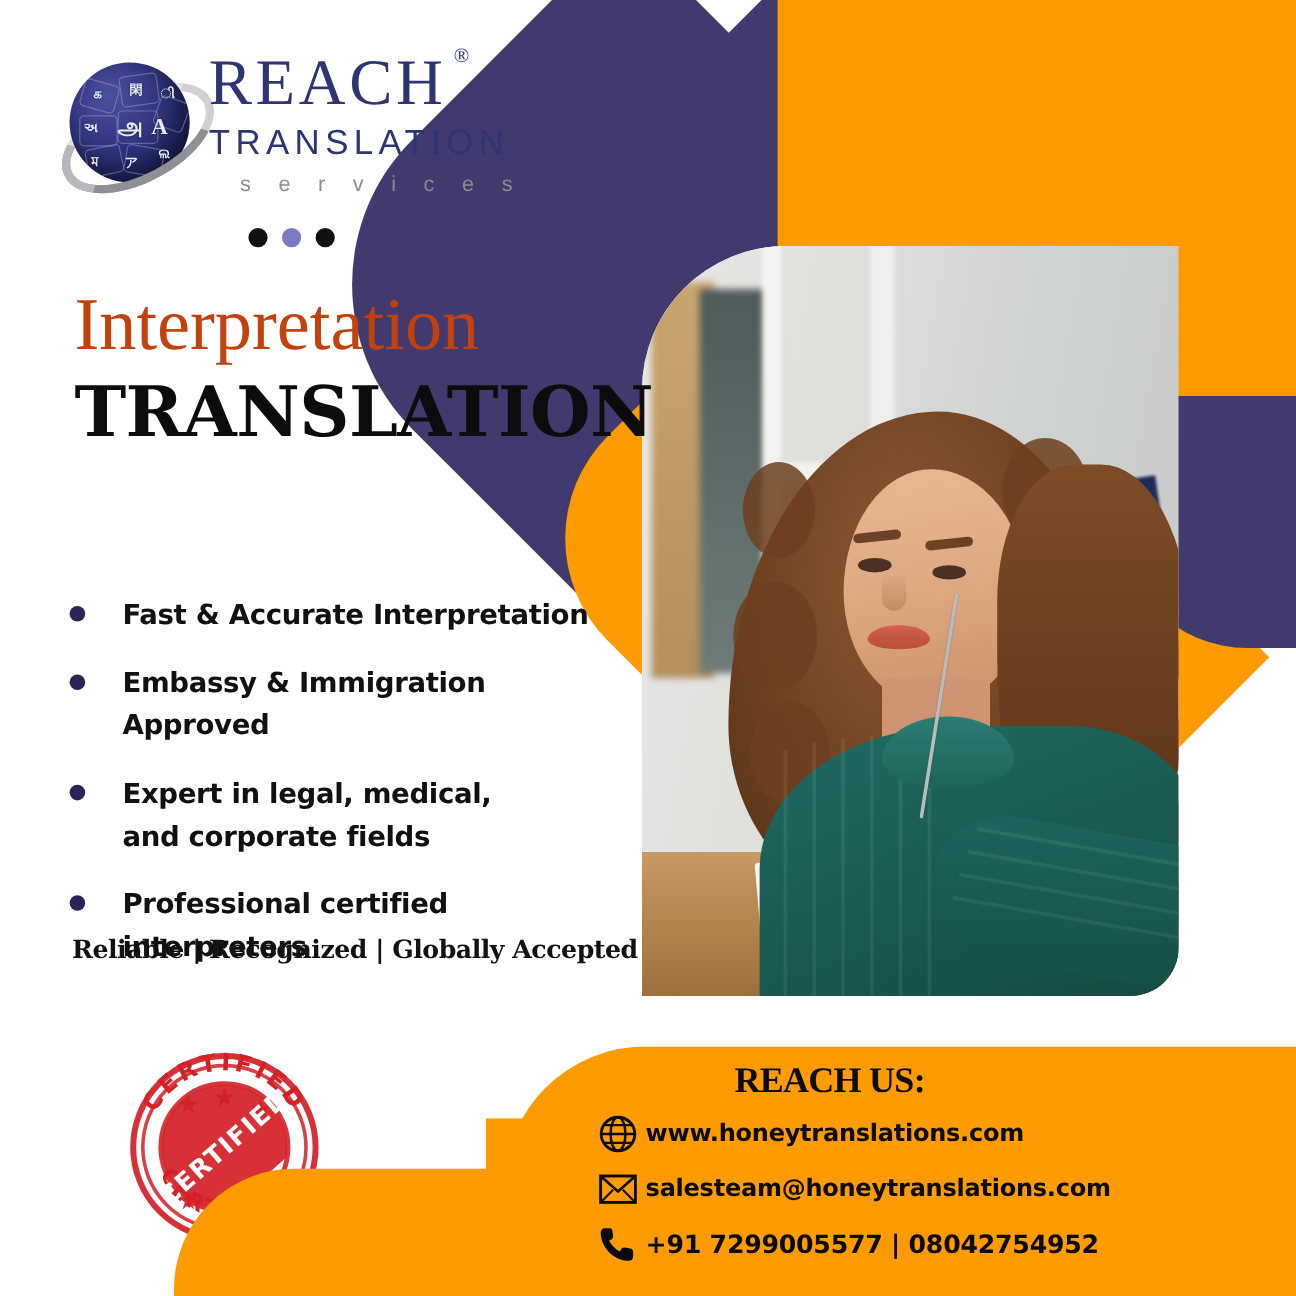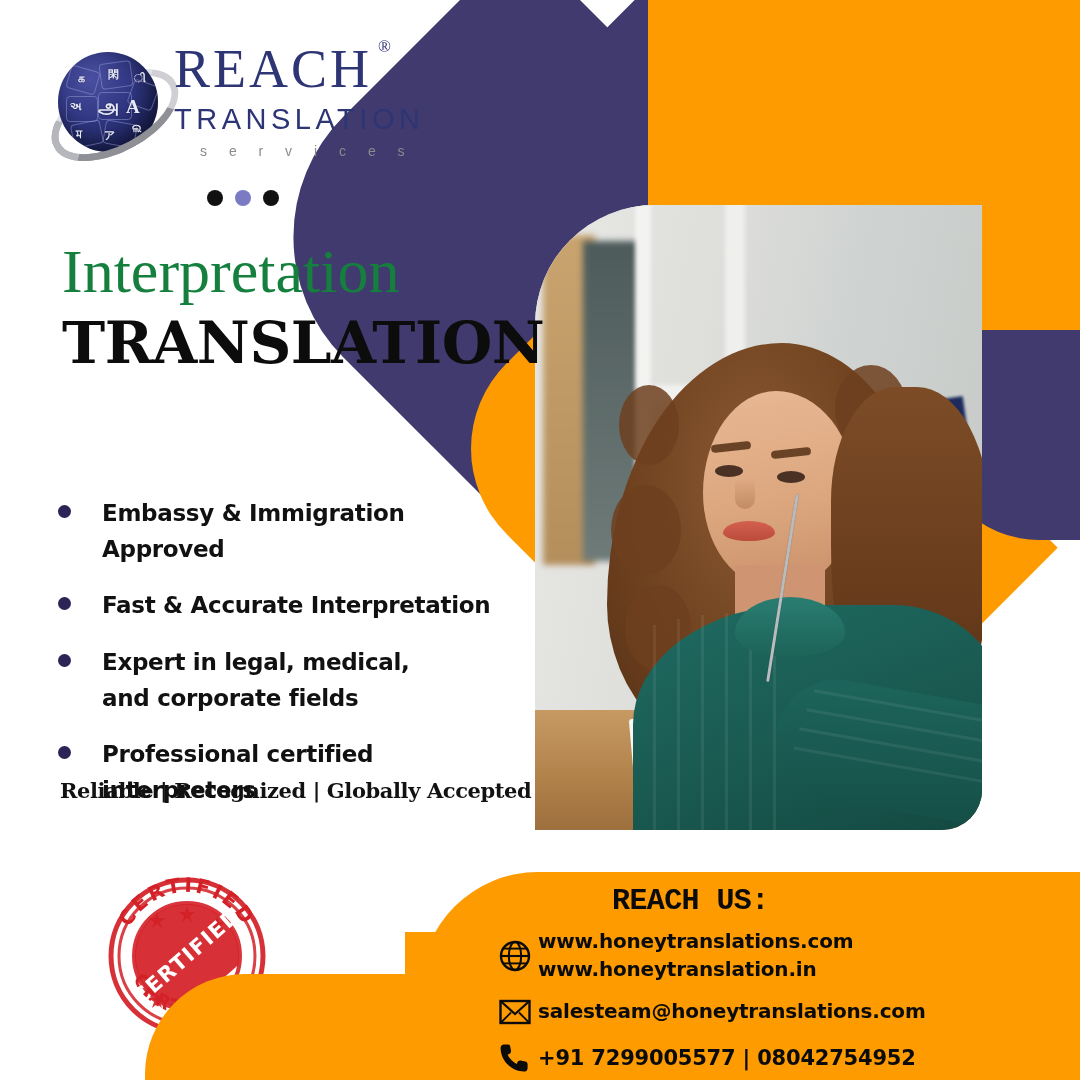--- a/index.html
+++ b/index.html
@@ -158,31 +158,31 @@
     font-size:54px;letter-spacing:3px;color:#2E3575;line-height:1;
     position:relative;display:inline-block;
   }
   .logo-reg{position:absolute;top:-4px;right:-22px;font-size:17px;}
   .logo-translation{
     font-family:"Liberation Sans", sans-serif;
     font-size:29px;letter-spacing:4.5px;color:#2E3575;margin-top:7px;
   }
   .logo-services{
     font-family:"Liberation Sans", sans-serif;
-    font-size:14px;letter-spacing:9px;color:#8b8b8b;margin-top:7px;margin-left:26px;
+    font-size:18px;letter-spacing:9px;color:#8b8b8b;margin-top:7px;margin-left:26px;
   }
   .dots{position:absolute;left:207px;top:190px;display:flex;gap:12px;align-items:center;}
   .dot{width:16px;height:16px;border-radius:50%;background:#111111;}
   .dot.accent{background:#7B7BC4;}
 
   
   .head-script{
     position:absolute;left:62px;top:236px;
     font-family:"Liberation Serif", serif;
-    font-size:62px;font-weight:400;color:#15803d;letter-spacing:0px;
+    font-size:62px;font-weight:400;color:#c2410c;letter-spacing:0px;
   }
   .head-bold{
     position:absolute;left:62px;top:310px;
     font-family:"DejaVu Serif", serif;
     font-size:58px;font-weight:700;color:#0c0c0c;
     line-height:1.16;letter-spacing:-0.5px;
   }
 
   
   .bullets{position:absolute;left:58px;top:496px;width:470px;}
@@ -211,21 +211,21 @@
     overflow:hidden;
   }
   .cp-main{position:absolute;left:275px;top:0;width:660px;height:208px;
     background:#FD9B00;border-top-left-radius:118px;}
   .cp-lower{position:absolute;left:0;top:102px;width:420px;height:106px;
     background:#FD9B00;border-top-left-radius:100px;}
   .cp-fill{position:absolute;left:260px;top:60px;width:300px;height:148px;background:#FD9B00;}
 
   .reach-title{
     position:absolute;left:612px;top:884px;
-    font-family:Liberation Mono, monospace;
+    font-family:Liberation Serif, serif;
     font-size:30px;font-weight:700;color:#0b0b0b;letter-spacing:-.6px;
   }
   .contact-rows{position:absolute;left:492px;top:928px;width:560px;}
   .c-row{display:flex;align-items:center;margin-bottom:14px;}
   .c-icon{width:46px;flex:none;display:flex;align-items:center;justify-content:center;}
   .c-text{
     font-family:"DejaVu Sans", sans-serif;
     font-size:20px;font-weight:700;color:#0b0b0b;line-height:1.38;letter-spacing:-.2px;
   }
   .c-text.phone{font-size:21px;}
@@ -362,25 +362,25 @@
   </div>
 
   <div class="head-script">Interpretation</div>
   <div class="head-bold">
     <div>TRANSLATION</div>
   </div>
 
   <div class="bullets">
     <div class="bullet-row">
       <span class="bullet-dot"></span>
-      <span class="bullet-text">Embassy &amp; Immigration Approved</span>
+      <span class="bullet-text">Fast &amp; Accurate Interpretation</span>
     </div>
     <div class="bullet-row">
       <span class="bullet-dot"></span>
-      <span class="bullet-text">Fast &amp; Accurate Interpretation</span>
+      <span class="bullet-text">Embassy &amp; Immigration Approved</span>
     </div>
     <div class="bullet-row">
       <span class="bullet-dot"></span>
       <span class="bullet-text" style="max-width:345px;">Expert in legal, medical, and corporate fields</span>
     </div>
     <div class="bullet-row">
       <span class="bullet-dot"></span>
       <span class="bullet-text">Professional certified interpreters</span>
     </div>
   </div>
@@ -440,21 +440,20 @@
         <svg width="34" height="34" viewBox="0 0 34 34">
           <circle cx="17" cy="17" r="14" fill="none" stroke="#0b0b0b" stroke-width="2.4"></circle>
           <ellipse cx="17" cy="17" rx="6.2" ry="14" fill="none" stroke="#0b0b0b" stroke-width="2.1"></ellipse>
           <line x1="3" y1="17" x2="31" y2="17" stroke="#0b0b0b" stroke-width="2.1"></line>
           <line x1="5.4" y1="9.6" x2="28.6" y2="9.6" stroke="#0b0b0b" stroke-width="1.9"></line>
           <line x1="5.4" y1="24.4" x2="28.6" y2="24.4" stroke="#0b0b0b" stroke-width="1.9"></line>
         </svg>
       </span>
       <span class="c-text">
         <span style="display:block">www.honeytranslations.com</span>
-        <span style="display:block">www.honeytranslation.in</span>
       </span>
     </div>
 
     <div class="c-row">
       <span class="c-icon">
         <svg width="34" height="30" viewBox="0 0 34 30">
           <rect x="2.5" y="4" width="29" height="22" fill="none" stroke="#0b0b0b" stroke-width="2.4"></rect>
           <polyline points="2.5,4 17,17 31.5,4" fill="none" stroke="#0b0b0b" stroke-width="2.2"></polyline>
           <line x1="2.5" y1="26" x2="13" y2="15.5" stroke="#0b0b0b" stroke-width="1.8"></line>
           <line x1="31.5" y1="26" x2="21" y2="15.5" stroke="#0b0b0b" stroke-width="1.8"></line>

